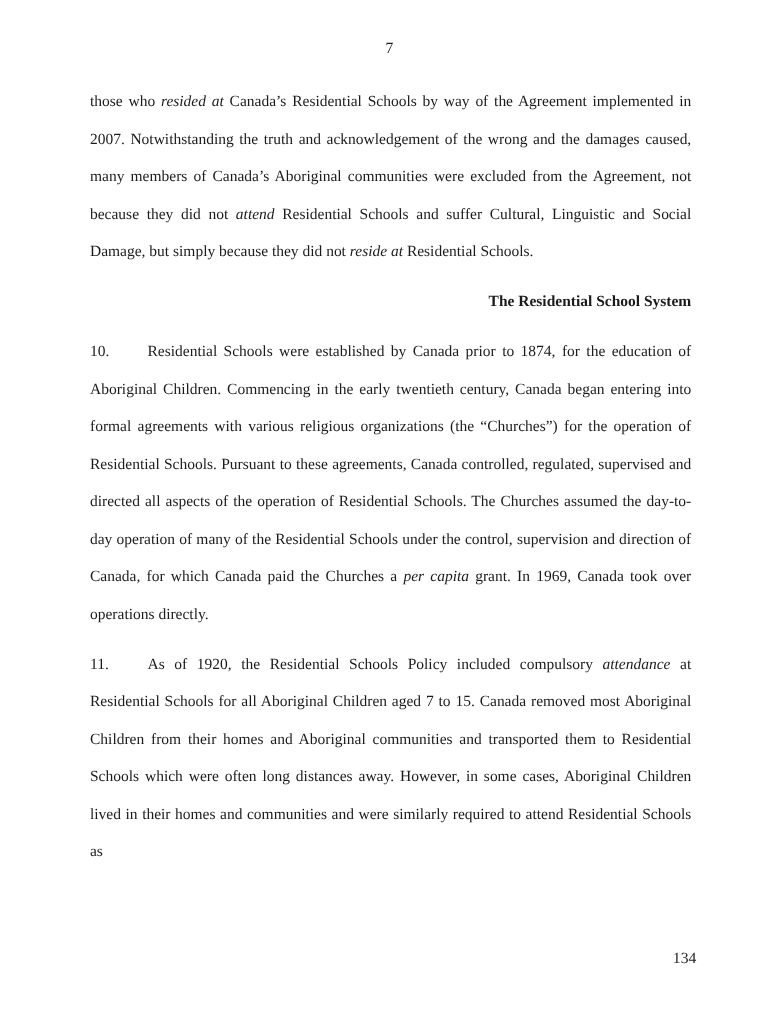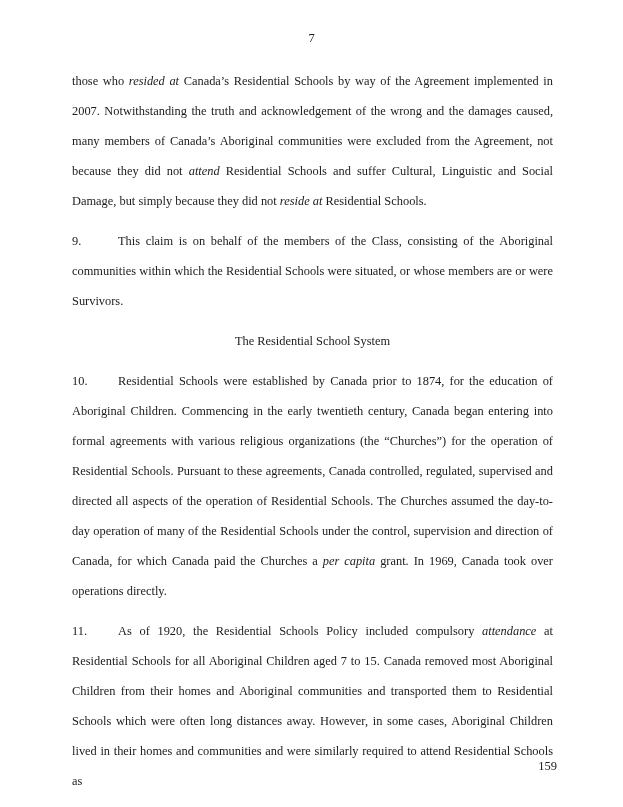--- a/index.html
+++ b/index.html
@@ -40,46 +40,45 @@
   .para-num {
     display: inline-block;
     width: 46px;
     font-style: normal;
   }
   .run.italic {
     font-style: italic;
   }
   .heading {
     font-size: 12.4px;
-    font-weight: 400;
+    font-weight: 700;
     line-height: 30px;
     margin: 0 0 10px 0;
-    text-align: center;
+    text-align: right;
   }
   .page-footer {
     position: absolute;
     top: 759px;
     right: 66px;
     font-size: 12.5px;
     line-height: 14px;
     text-align: right;
   }
 </style>
 </head>
 <body>
 
 <div class="page">
   <div class="page-header">
     <span>7</span>
   </div>
 
   <div class="doc-body" id="doc-body">
       <p class="para"><span class="run">those who </span><span class="run italic">resided at</span><span class="run"> Canada’s Residential Schools by way of the Agreement implemented in 2007.  Notwithstanding the truth and acknowledgement of the wrong and the damages caused, many members of Canada’s Aboriginal communities were excluded from the Agreement, not because they did not </span><span class="run italic">attend</span><span class="run"> Residential Schools and suffer Cultural, Linguistic and Social Damage, but simply because they did not </span><span class="run italic">reside at</span><span class="run"> Residential Schools.</span></p>
-      <p class="para"><span class="para-num">9.</span><span class="run">This claim is on behalf of the members of the Class, consisting of the Aboriginal communities within which the Residential Schools were situated, or whose members are or were Survivors.</span></p>
       <h2 class="heading">The Residential School System</h2>
       <p class="para"><span class="para-num">10.</span><span class="run">Residential Schools were established by Canada prior to 1874, for the education of Aboriginal Children.  Commencing in the early twentieth century, Canada began entering into formal agreements with various religious organizations (the “Churches”) for the operation of Residential Schools.  Pursuant to these agreements, Canada controlled, regulated, supervised and directed all aspects of the operation of Residential Schools.  The Churches assumed the day-to-day operation of many of the Residential Schools under the control, supervision and direction of Canada, for which Canada paid the Churches a </span><span class="run italic">per capita</span><span class="run"> grant.  In 1969, Canada took over operations directly.</span></p>
       <p class="para"><span class="para-num">11.</span><span class="run">As of 1920, the Residential Schools Policy included compulsory </span><span class="run italic">attendance</span><span class="run"> at Residential Schools for all Aboriginal Children aged 7 to 15.  Canada removed most Aboriginal Children from their homes and Aboriginal communities and transported them to Residential Schools which were often long distances away.  However, in some cases, Aboriginal Children lived in their homes and communities and were similarly required to attend Residential Schools as</span></p>
     </div>
 
   <div class="page-footer">
-    <span>159</span>
+    <span>134</span>
   </div>
 </div>
 
 </body></html>

